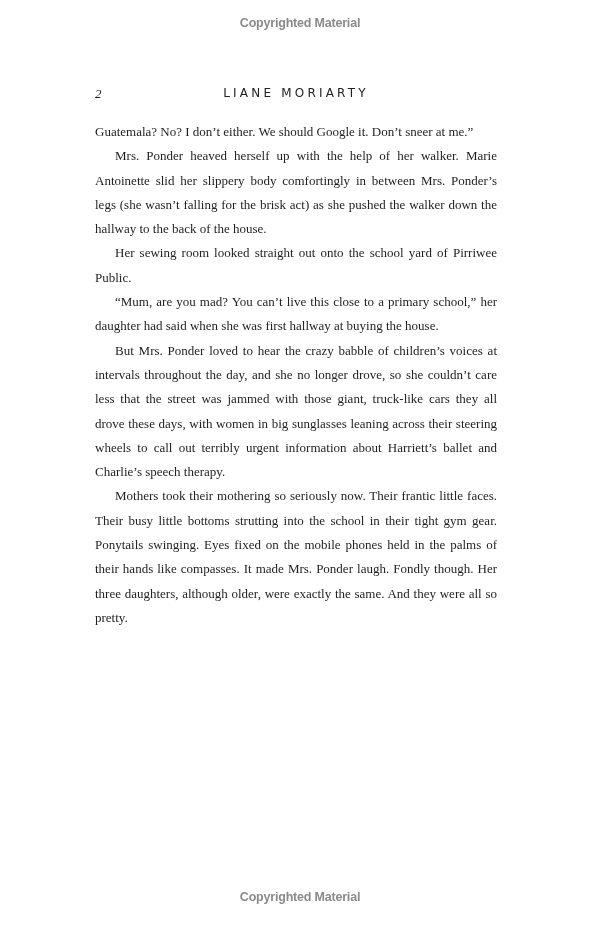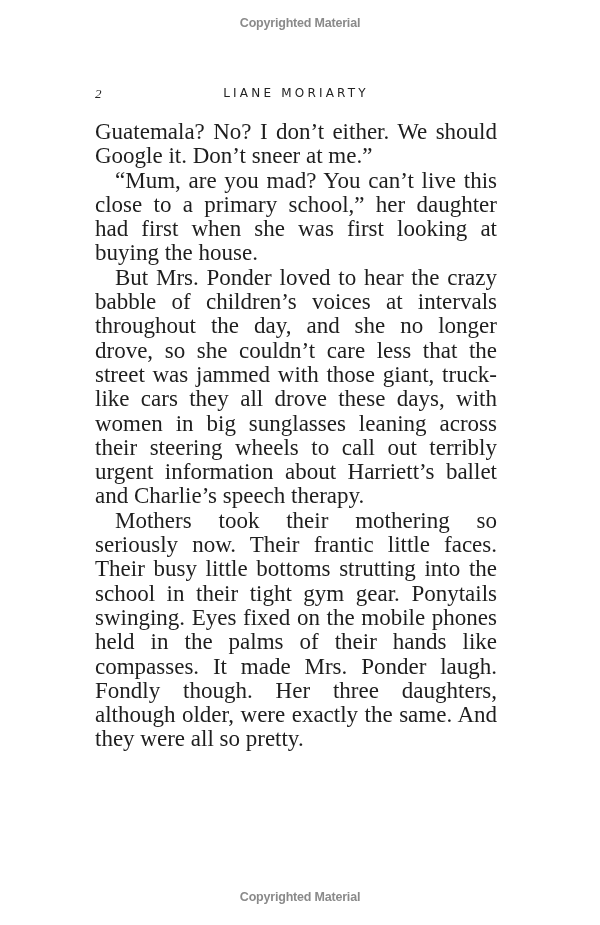--- a/index.html
+++ b/index.html
@@ -19,37 +19,39 @@
     font-family: "Liberation Serif", serif; font-style: italic;
     font-size: 13px; color: #222;
   }
   .author {
     position: absolute; left: 0; width: 402px; top: 0; text-align: center;
     font-family: "DejaVu Sans", sans-serif; font-size: 12px;
     letter-spacing: 3.2px; color: #222;
   }
   .body-text {
     position: absolute; top: 120px; left: 95px; width: 402px;
-    font-family: "Liberation Serif", serif; font-size: 23px;
+    font-family: "Liberation Serif", serif; font-size: 13px;
     line-height: 24.3px; color: #1e1e1e; text-align: justify;
     hyphens: none;
   }
   .body-text p { margin: 0; text-indent: 20px; }
   .body-text p.cont { text-indent: 0; }
 </style>
 </head>
 <body>
 
 <div class="watermark wm-top">Copyrighted Material</div>
 
 <div class="running-head">
   <span class="page-number">2</span>
   <span class="author">LIANE MORIARTY</span>
 </div>
 
 <div class="body-text">
   <p class="cont">Guatemala? No? I don’t either. We should Google it. Don’t sneer at me.”</p>
-  <p>“Mum, are you mad? You can’t live this close to a primary school,” her daughter had first when she was first looking at buying the house.</p>
+  <p>Mrs. Ponder heaved herself up with the help of her walker. Marie Antoinette slid her slippery body comfort­ingly in between Mrs. Ponder’s legs (she wasn’t falling for the brisk act) as she pushed the walker down the hallway to the back of the house.</p>
+  <p>Her sewing room looked straight out onto the school yard of Pirriwee Public.</p>
+  <p>“Mum, are you mad? You can’t live this close to a primary school,” her daughter had said when she was first hallway at buying the house.</p>
   <p>But Mrs. Ponder loved to hear the crazy babble of chil­dren’s voices at intervals throughout the day, and she no longer drove, so she couldn’t care less that the street was jammed with those giant, truck-like cars they all drove these days, with women in big sunglasses leaning across their steering wheels to call out terribly urgent information about Harriett’s ballet and Charlie’s speech therapy.</p>
   <p>Mothers took their mothering so seriously now. Their frantic little faces. Their busy little bottoms strutting into the school in their tight gym gear. Ponytails swinging. Eyes fixed on the mobile phones held in the palms of their hands like compasses. It made Mrs. Ponder laugh. Fondly though. Her three daughters, although older, were exactly the same. And they were all so pretty.</p>
 </div>
 
 <div class="watermark wm-bottom">Copyrighted Material</div>
 
 </body></html>

